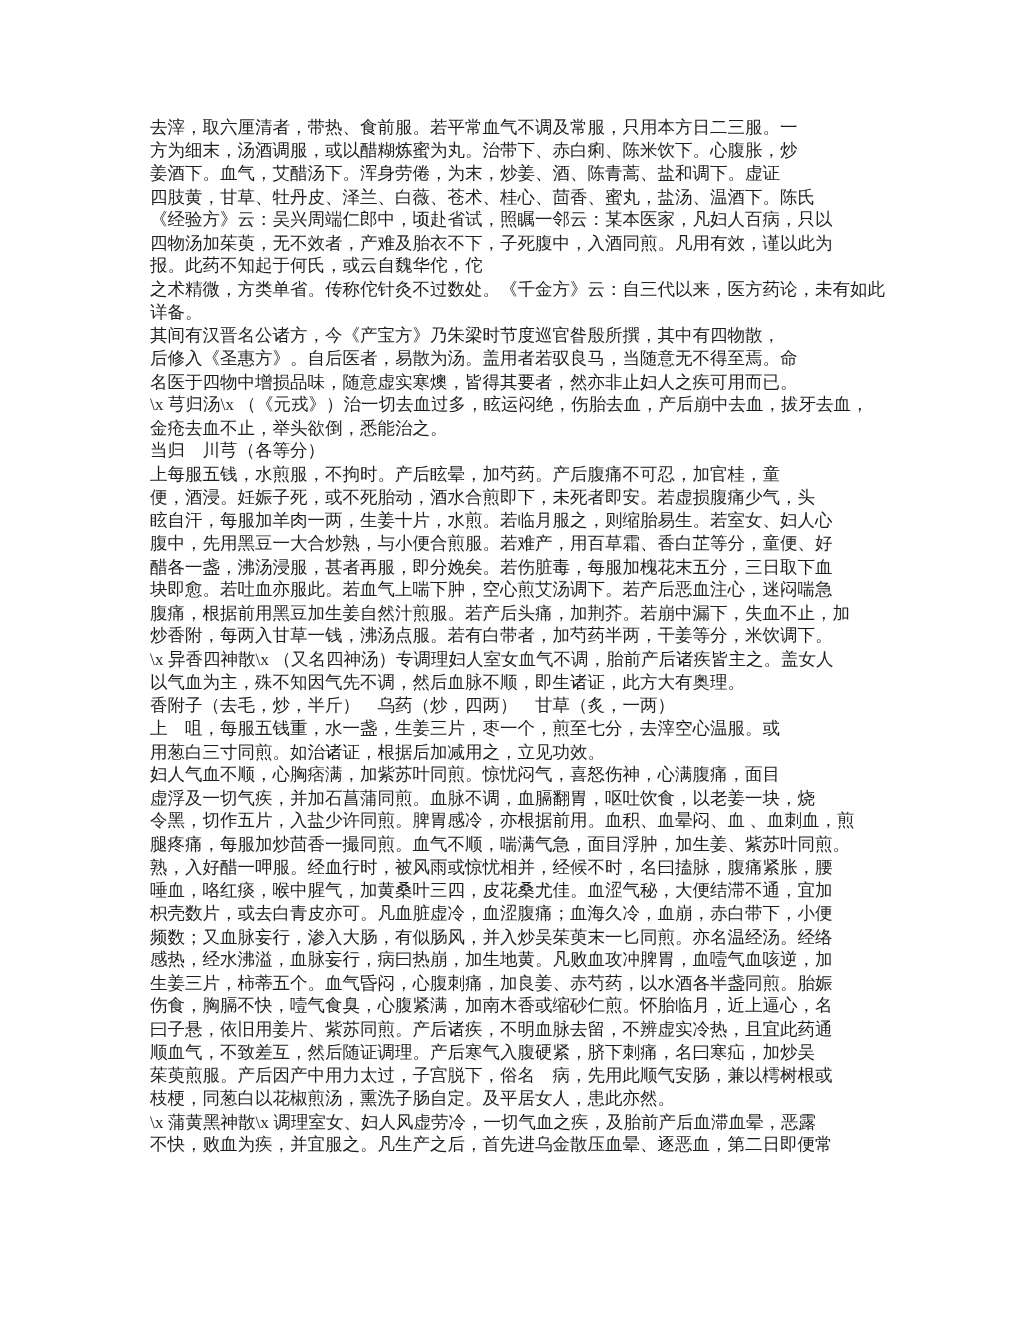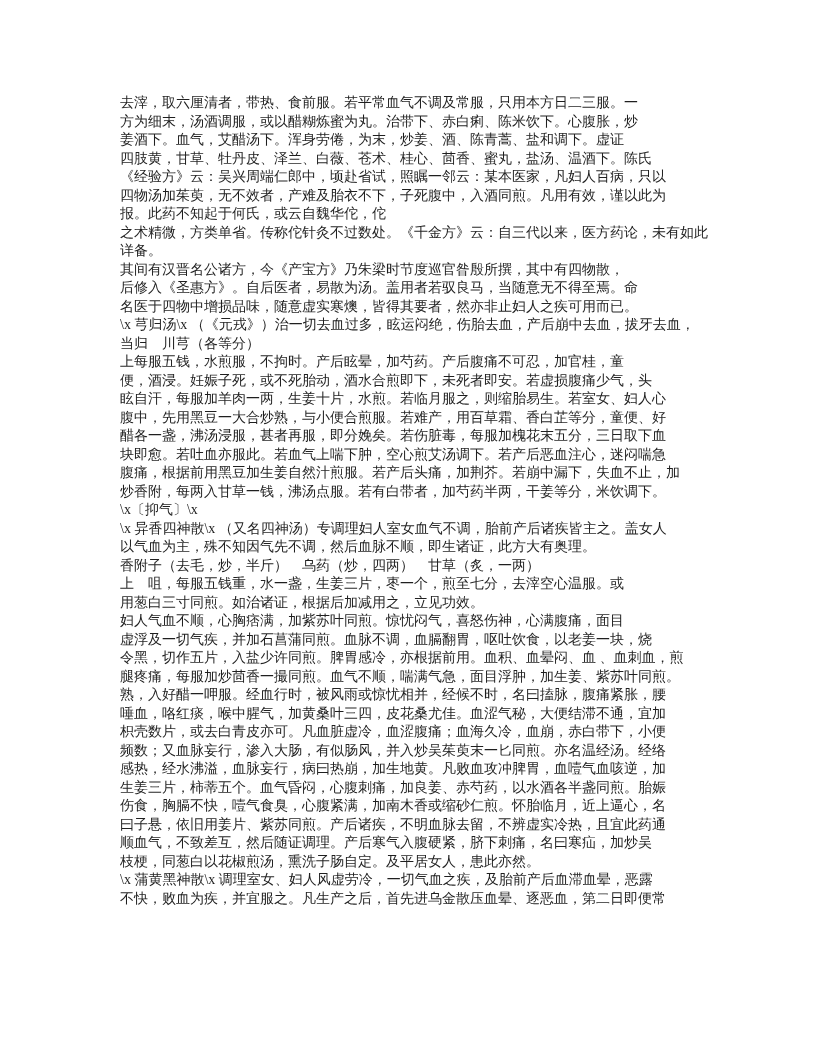--- a/index.html
+++ b/index.html
@@ -48,45 +48,46 @@
     <div class="text-line">四肢黄，甘草、牡丹皮、泽兰、白薇、苍术、桂心、茴香、蜜丸，盐汤、温酒下。陈氏</div>
     <div class="text-line">《经验方》云：吴兴周端仁郎中，顷赴省试，照瞩一邻云：某本医家，凡妇人百病，只以</div>
     <div class="text-line">四物汤加茱萸，无不效者，产难及胎衣不下，子死腹中，入酒同煎。凡用有效，谨以此为</div>
     <div class="text-line">报。此药不知起于何氏，或云自魏华佗，佗</div>
     <div class="text-line">之术精微，方类单省。传称佗针灸不过数处。《千金方》云：自三代以来，医方药论，未有如此</div>
     <div class="text-line">详备。</div>
     <div class="text-line">其间有汉晋名公诸方，今《产宝方》乃朱梁时节度巡官昝殷所撰，其中有四物散，</div>
     <div class="text-line">后修入《圣惠方》。自后医者，易散为汤。盖用者若驭良马，当随意无不得至焉。命</div>
     <div class="text-line">名医于四物中增损品味，随意虚实寒燠，皆得其要者，然亦非止妇人之疾可用而已。</div>
     <div class="text-line">\x 芎归汤\x （《元戎》）治一切去血过多，眩运闷绝，伤胎去血，产后崩中去血，拔牙去血，</div>
+    <div class="text-line">金疮去血不止，举头欲倒，悉能治之。</div>
     <div class="text-line">当归　川芎（各等分）</div>
     <div class="text-line">上每服五钱，水煎服，不拘时。产后眩晕，加芍药。产后腹痛不可忍，加官桂，童</div>
     <div class="text-line">便，酒浸。妊娠子死，或不死胎动，酒水合煎即下，未死者即安。若虚损腹痛少气，头</div>
     <div class="text-line">眩自汗，每服加羊肉一两，生姜十片，水煎。若临月服之，则缩胎易生。若室女、妇人心</div>
     <div class="text-line">腹中，先用黑豆一大合炒熟，与小便合煎服。若难产，用百草霜、香白芷等分，童便、好</div>
     <div class="text-line">醋各一盏，沸汤浸服，甚者再服，即分娩矣。若伤脏毒，每服加槐花末五分，三日取下血</div>
     <div class="text-line">块即愈。若吐血亦服此。若血气上喘下肿，空心煎艾汤调下。若产后恶血注心，迷闷喘急</div>
     <div class="text-line">腹痛，根据前用黑豆加生姜自然汁煎服。若产后头痛，加荆芥。若崩中漏下，失血不止，加</div>
     <div class="text-line">炒香附，每两入甘草一钱，沸汤点服。若有白带者，加芍药半两，干姜等分，米饮调下。</div>
-    <div class="text-line">\x〔抑气〕\x</div>
     <div class="text-line">\x 异香四神散\x （又名四神汤）专调理妇人室女血气不调，胎前产后诸疾皆主之。盖女人</div>
     <div class="text-line">以气血为主，殊不知因气先不调，然后血脉不顺，即生诸证，此方大有奥理。</div>
     <div class="text-line">香附子（去毛，炒，半斤）　乌药（炒，四两）　甘草（炙，一两）</div>
     <div class="text-line">上　咀，每服五钱重，水一盏，生姜三片，枣一个，煎至七分，去滓空心温服。或</div>
     <div class="text-line">用葱白三寸同煎。如治诸证，根据后加减用之，立见功效。</div>
     <div class="text-line">妇人气血不顺，心胸痞满，加紫苏叶同煎。惊忧闷气，喜怒伤神，心满腹痛，面目</div>
     <div class="text-line">虚浮及一切气疾，并加石菖蒲同煎。血脉不调，血膈翻胃，呕吐饮食，以老姜一块，烧</div>
     <div class="text-line">令黑，切作五片，入盐少许同煎。脾胃感冷，亦根据前用。血积、血晕闷、血 、血刺血，煎</div>
     <div class="text-line">腿疼痛，每服加炒茴香一撮同煎。血气不顺，喘满气急，面目浮肿，加生姜、紫苏叶同煎。</div>
     <div class="text-line">熟，入好醋一呷服。经血行时，被风雨或惊忧相并，经候不时，名曰搕脉，腹痛紧胀，腰</div>
     <div class="text-line">唾血，咯红痰，喉中腥气，加黄桑叶三四，皮花桑尤佳。血涩气秘，大便结滞不通，宜加</div>
     <div class="text-line">枳壳数片，或去白青皮亦可。凡血脏虚冷，血涩腹痛；血海久冷，血崩，赤白带下，小便</div>
     <div class="text-line">频数；又血脉妄行，渗入大肠，有似肠风，并入炒吴茱萸末一匕同煎。亦名温经汤。经络</div>
     <div class="text-line">感热，经水沸溢，血脉妄行，病曰热崩，加生地黄。凡败血攻冲脾胃，血噎气血咳逆，加</div>
     <div class="text-line">生姜三片，柿蒂五个。血气昏闷，心腹刺痛，加良姜、赤芍药，以水酒各半盏同煎。胎娠</div>
     <div class="text-line">伤食，胸膈不快，噎气食臭，心腹紧满，加南木香或缩砂仁煎。怀胎临月，近上逼心，名</div>
     <div class="text-line">曰子悬，依旧用姜片、紫苏同煎。产后诸疾，不明血脉去留，不辨虚实冷热，且宜此药通</div>
     <div class="text-line">顺血气，不致差互，然后随证调理。产后寒气入腹硬紧，脐下刺痛，名曰寒疝，加炒吴</div>
+    <div class="text-line">茱萸煎服。产后因产中用力太过，子宫脱下，俗名　病，先用此顺气安肠，兼以樗树根或</div>
     <div class="text-line">枝梗，同葱白以花椒煎汤，熏洗子肠自定。及平居女人，患此亦然。</div>
     <div class="text-line">\x 蒲黄黑神散\x 调理室女、妇人风虚劳冷，一切气血之疾，及胎前产后血滞血晕，恶露</div>
     <div class="text-line">不快，败血为疾，并宜服之。凡生产之后，首先进乌金散压血晕、逐恶血，第二日即便常</div>
   </div>
 </div>
 
 </body></html>

